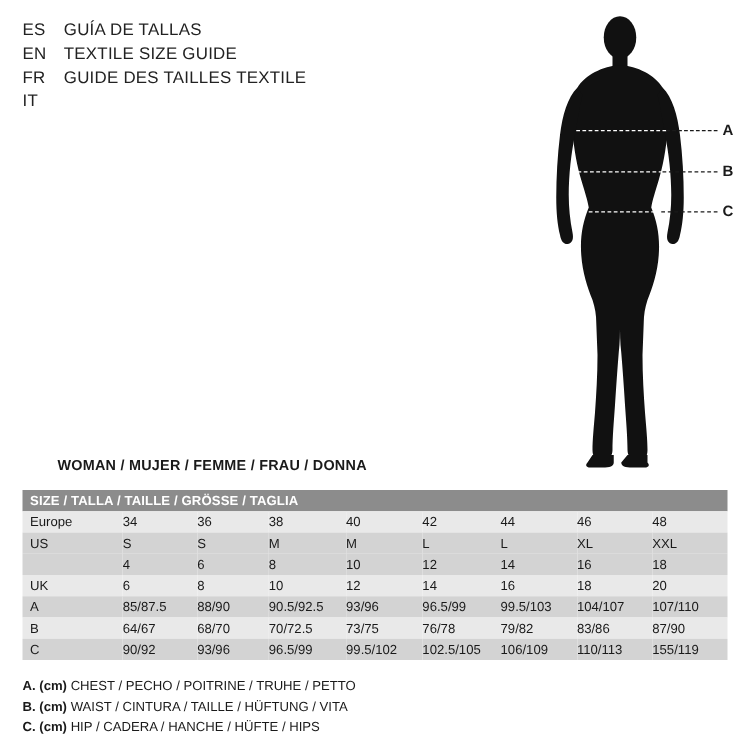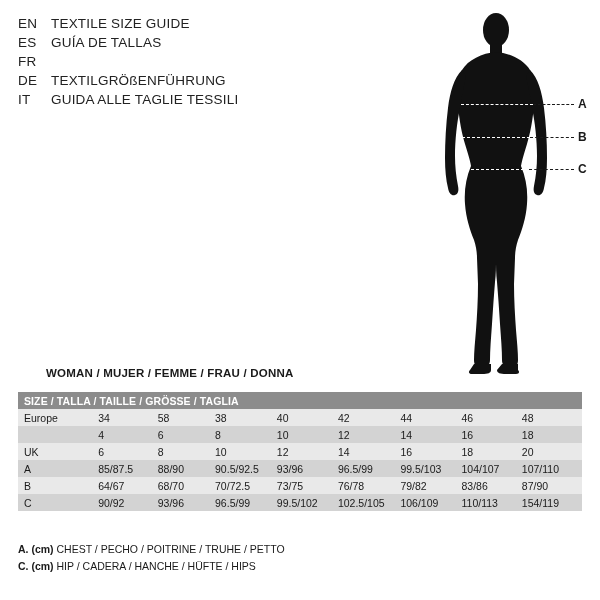--- a/index.html
+++ b/index.html
@@ -132,37 +132,33 @@
   .footnotes div { white-space: nowrap; }
   .fn-key { font-weight: bold; text-align: center; }
 </style>
 </head>
 <body>
 
 <div class="page">
 
   <div class="title-block">
     <div class="title-row">
+      <span class="title-lang">ES</span>
+      <span class="title-text">GUÍA DE TALLAS</span>
+    </div>
+    <div class="title-row">
       <span class="title-lang">EN</span>
       <span class="title-text">TEXTILE SIZE GUIDE</span>
     </div>
     <div class="title-row">
-      <span class="title-lang">ES</span>
-      <span class="title-text">GUÍA DE TALLAS</span>
-    </div>
-    <div class="title-row">
       <span class="title-lang">FR</span>
-    </div>
-    <div class="title-row">
-      <span class="title-lang">DE</span>
-      <span class="title-text">TEXTILGRÖßENFÜHRUNG</span>
+      <span class="title-text">GUIDE DES TAILLES TEXTILE</span>
     </div>
     <div class="title-row">
       <span class="title-lang">IT</span>
-      <span class="title-text">GUIDA ALLE TAGLIE TESSILI</span>
     </div>
   </div>
 
   <div class="figure">
     <svg width="186" height="370" viewBox="0 0 186 370">
       <g fill="#111111">
 
         <ellipse cx="92" cy="22" rx="13" ry="17"></ellipse>
 
         <path d="M86 36 h12 v12 h-12 z"></path>
@@ -232,29 +228,40 @@
   <div class="table-wrap">
     <table class="size-table">
       <tbody>
         <tr class="hdr-row">
           <td class="col-label" colspan="9">SIZE / TALLA / TAILLE / GRÖSSE / TAGLIA</td>
         </tr>
 
         <tr class="row-light">
           <td class="col-label">Europe</td>
           <td class="cell">34</td>
-          <td class="cell">58</td>
+          <td class="cell">36</td>
           <td class="cell">38</td>
           <td class="cell">40</td>
           <td class="cell">42</td>
           <td class="cell">44</td>
           <td class="cell">46</td>
           <td class="cell">48</td>
         </tr>
 
+        <tr class="row-dark">
+          <td class="col-label">US</td>
+          <td class="cell">S</td>
+          <td class="cell">S</td>
+          <td class="cell">M</td>
+          <td class="cell">M</td>
+          <td class="cell">L</td>
+          <td class="cell">L</td>
+          <td class="cell">XL</td>
+          <td class="cell">XXL</td>
+        </tr>
 
         <tr class="row-dark">
           <td class="col-label"></td>
           <td class="cell">4</td>
           <td class="cell">6</td>
           <td class="cell">8</td>
           <td class="cell">10</td>
           <td class="cell">12</td>
           <td class="cell">14</td>
           <td class="cell">16</td>
@@ -299,30 +306,34 @@
 
         <tr class="row-dark">
           <td class="col-label">C</td>
           <td class="cell">90/92</td>
           <td class="cell">93/96</td>
           <td class="cell">96.5/99</td>
           <td class="cell">99.5/102</td>
           <td class="cell">102.5/105</td>
           <td class="cell">106/109</td>
           <td class="cell">110/113</td>
-          <td class="cell">154/119</td>
+          <td class="cell">155/119</td>
         </tr>
       </tbody>
     </table>
   </div>
 
   <div class="footnotes">
     <div>
       <span class="fn-key">A. (cm)</span>
       <span>CHEST / PECHO / POITRINE / TRUHE / PETTO</span>
     </div>
     <div>
+      <span class="fn-key">B. (cm)</span>
+      <span>WAIST / CINTURA / TAILLE / HÜFTUNG / VITA</span>
+    </div>
+    <div>
       <span class="fn-key">C. (cm)</span>
       <span>HIP / CADERA / HANCHE / HÜFTE / HIPS</span>
     </div>
   </div>
 
 </div>
 
 </body></html>

